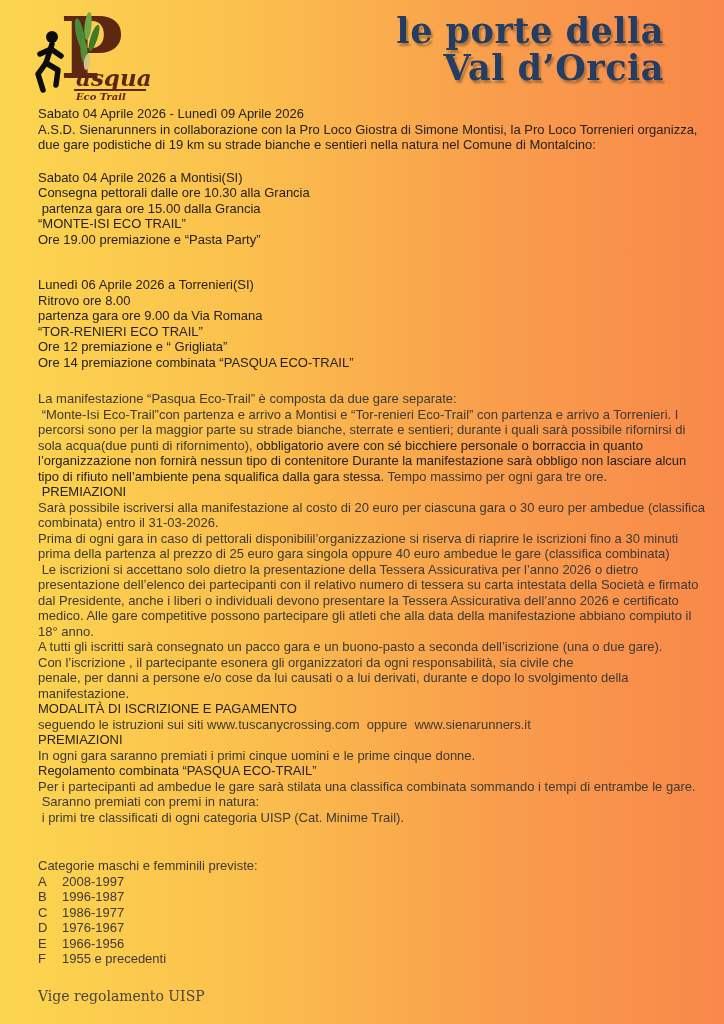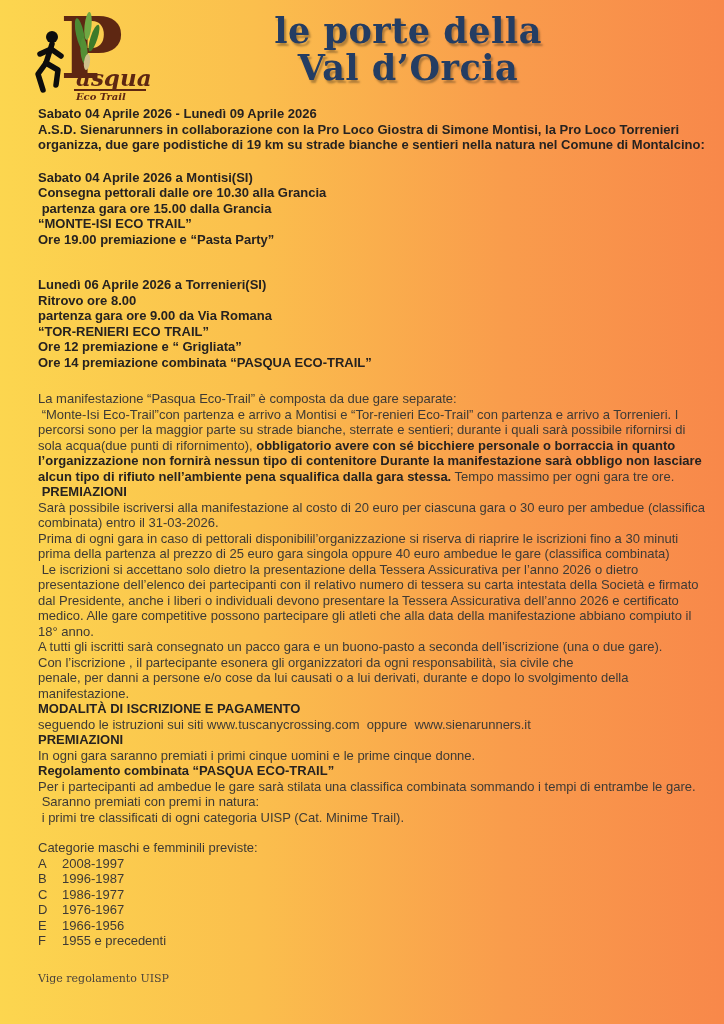--- a/index.html
+++ b/index.html
@@ -6,43 +6,43 @@
   .page {
     position:relative;
     width:724px; height:1024px;
     background: linear-gradient(90deg, #fcd64f 0%, #fbbf4d 35%, #f99c4c 70%, #f8884a 100%);
     font-family:"Liberation Sans", sans-serif;
     overflow:hidden;
     box-sizing:border-box;
   }
   .header { display:flex; align-items:flex-start; padding:6px 20px 0 30px; height:96px; }
   .logo-box { width:122px; height:96px; flex:none; }
-  .title-wrap { flex:1; text-align:center; padding-top:6px; padding-right:40px; }
+  .title-wrap { flex:1; text-align:right; padding-top:6px; padding-right:40px; }
   .title-line {
     font-family:"DejaVu Serif", serif;
     font-weight:bold;
     font-size:35px;
     line-height:1.06;
     color:#243d63;
     text-shadow:2px 3px 2px rgba(60,45,25,0.38);
     letter-spacing:0.5px;
   }
   .content { padding:4px 18px 0 38px; font-size:13px; line-height:15.5px; color:#3e3a35; }
   .line, .para { white-space:pre-wrap; }
-  .bold { font-weight:700; color:#262220; }
+  .bold { font-weight:400; color:#262220; }
   .blk-intro { margin-bottom:17px; }
   .blk-event1 { margin-bottom:30px; }
   .blk-event2 { margin-bottom:21px; }
-  .blk-cat { margin-top:15px; }
+  .blk-cat { margin-top:33px; }
   .cat-row { display:flex; white-space:pre-wrap; }
   .cat-code { width:24px; flex:none; }
   .footer-note {
     margin-top:22px;
     font-family:"DejaVu Serif", serif;
-    font-size:11px;
+    font-size:14px;
     color:#4c443c;
     white-space:pre-wrap;
   }
   .site { color:#3e3a35; }
 </style>
 </head>
 <body>
 
 <div class="page">
 

